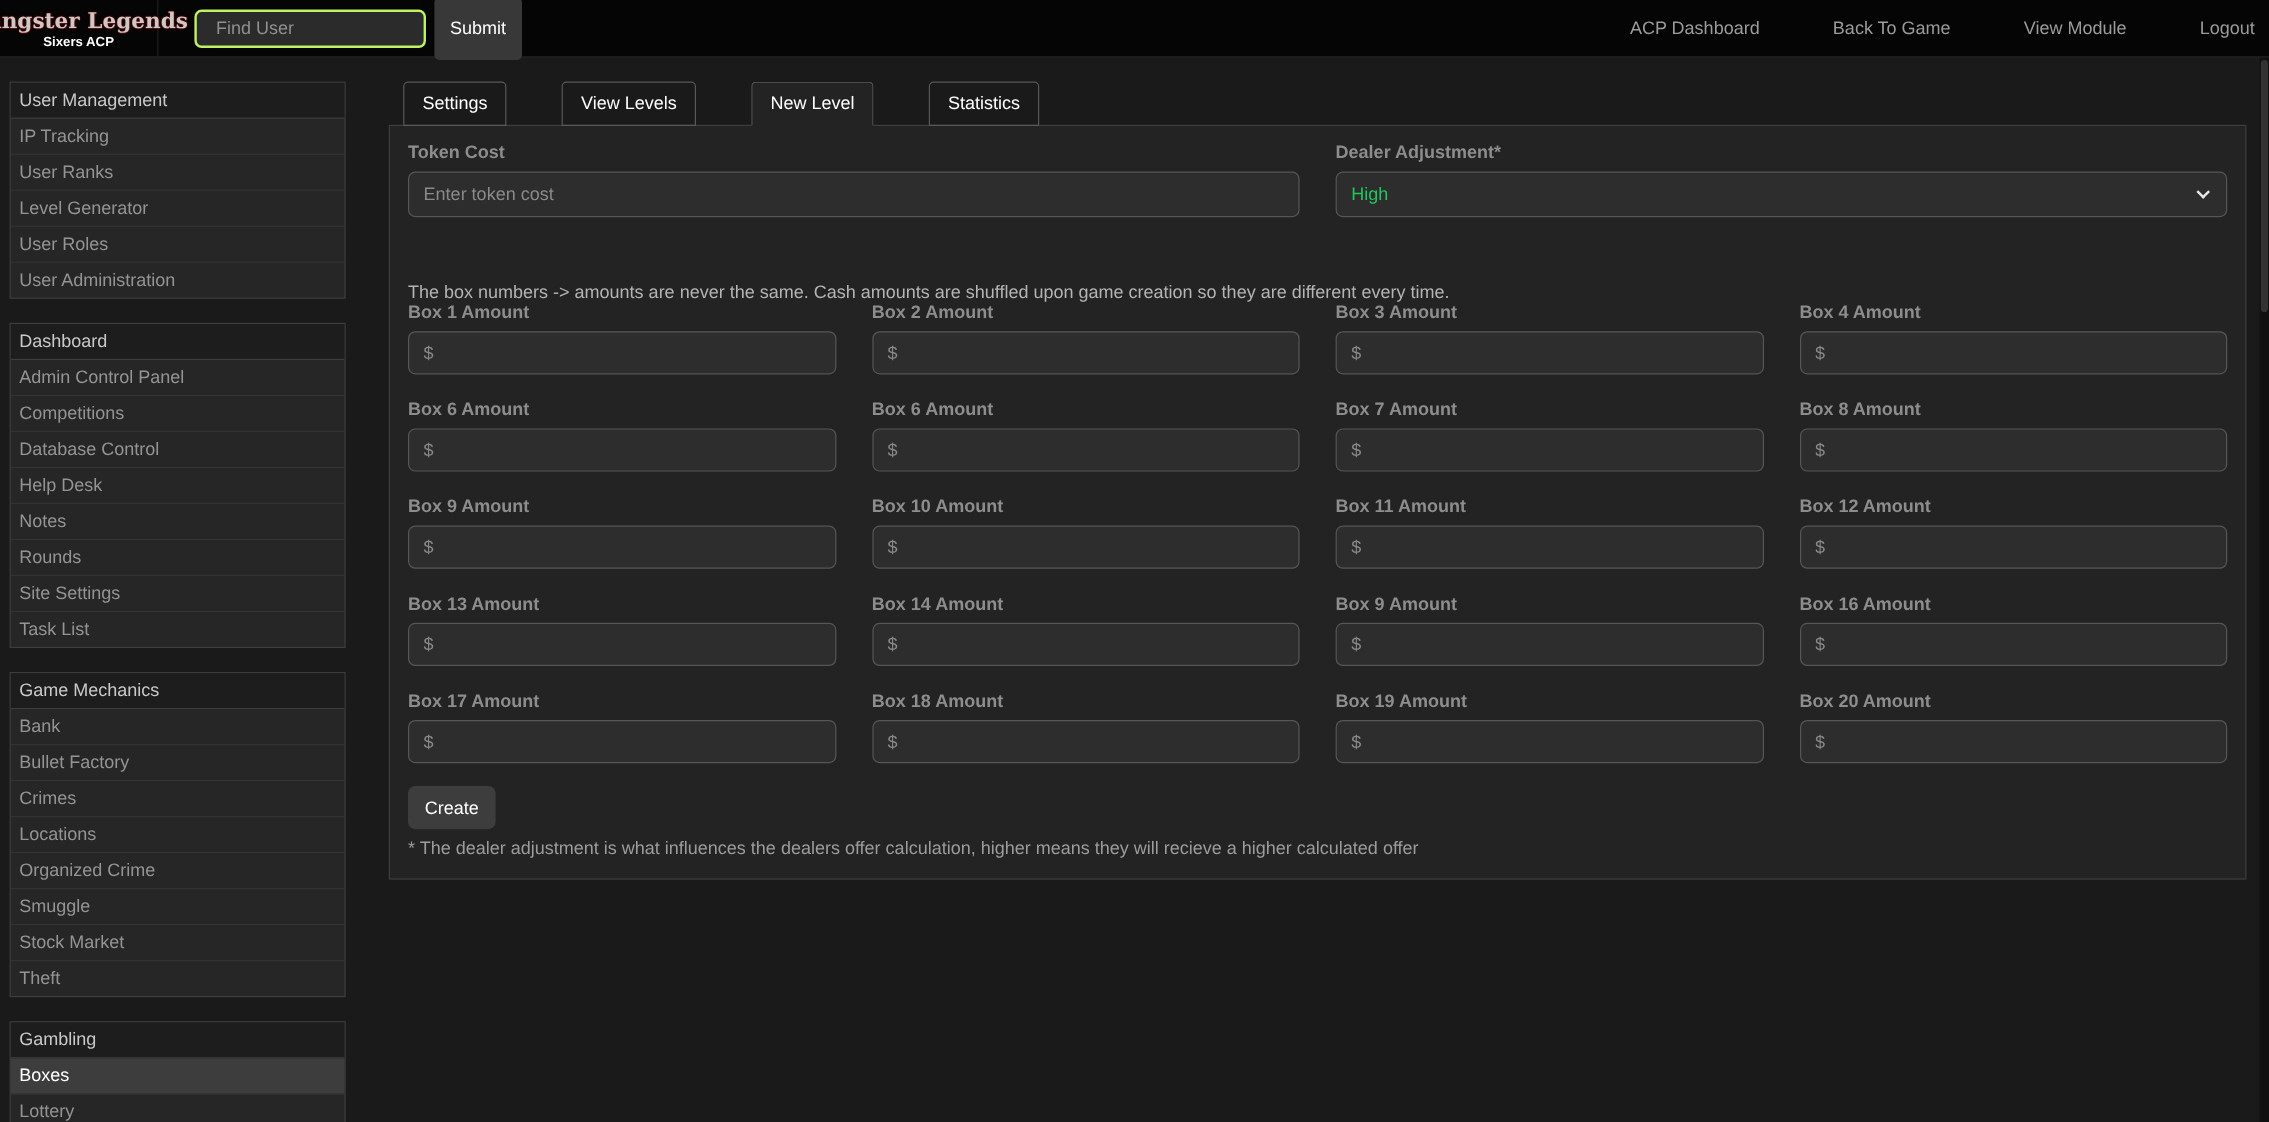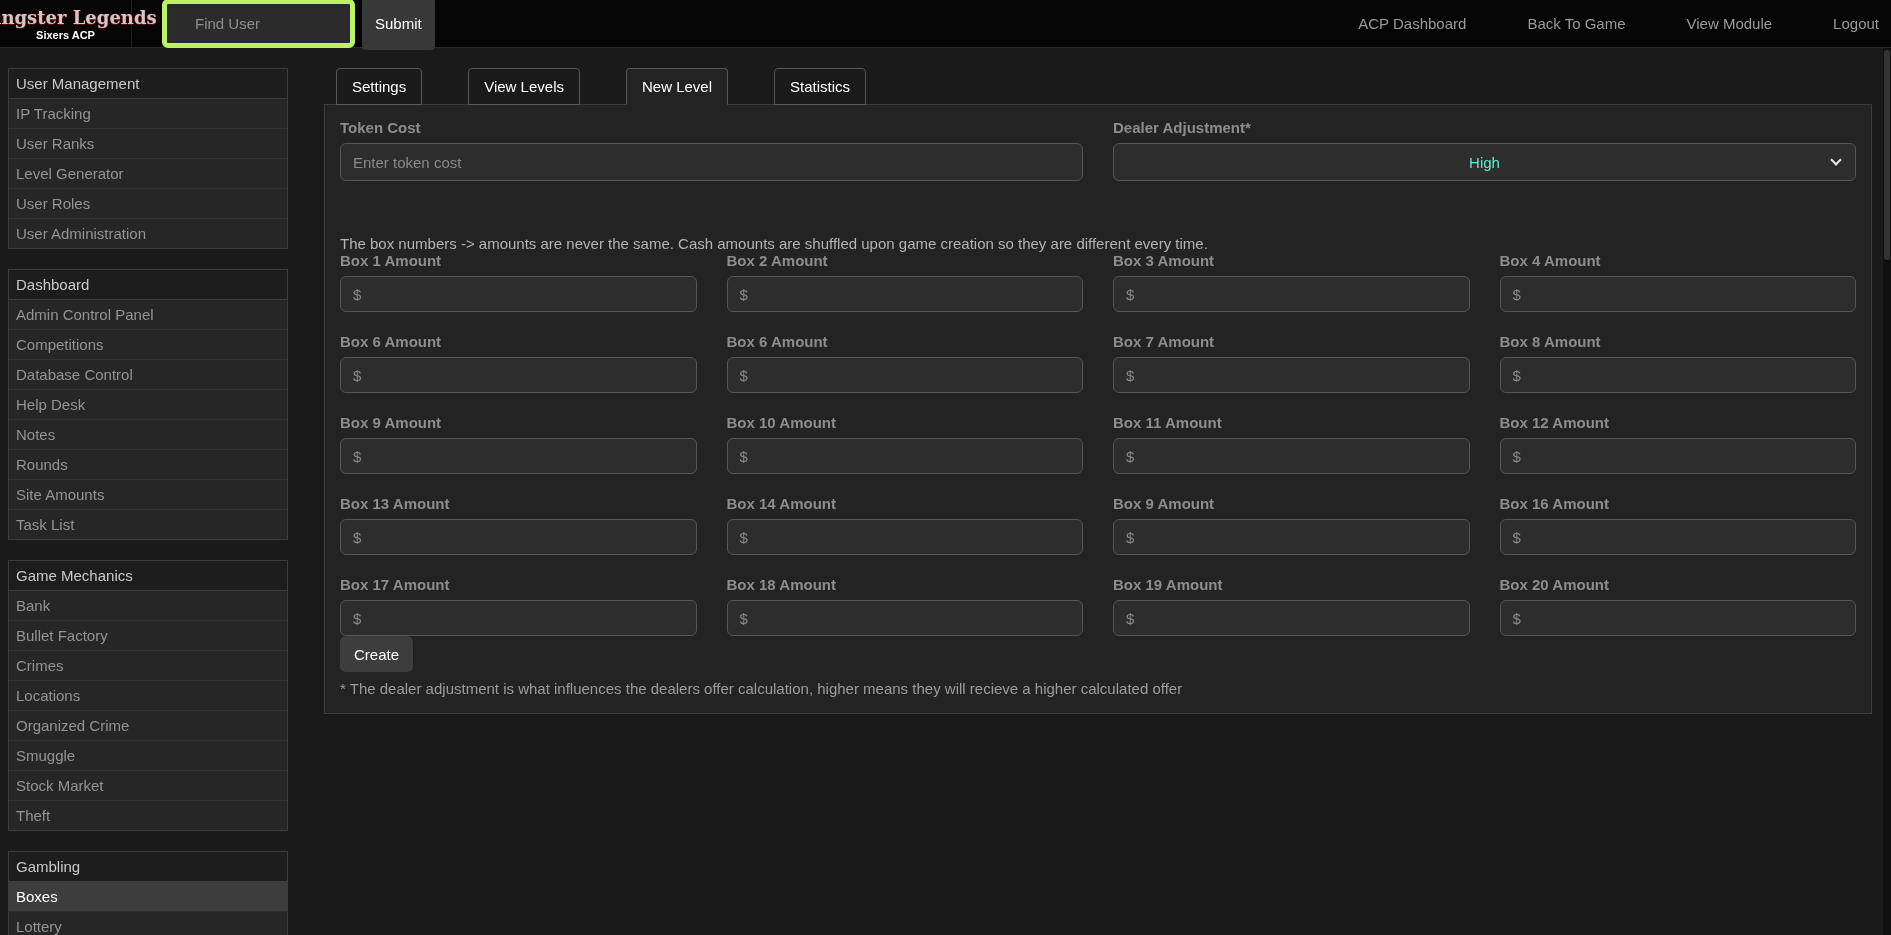--- a/index.html
+++ b/index.html
@@ -24,23 +24,23 @@
   }
   .logo-title {
     font-family:"DejaVu Serif", serif;
     font-weight:bold; font-size:18px; line-height:19px; letter-spacing:0px;
     color:#cfc6c6;
     text-shadow: 0 1px 0 #5c0d0d, 1px 0 1px #3a0606, -1px 0 1px #3a0606, 0 -1px 1px #200303;
     white-space:nowrap;
   }
   .logo-subtitle { font-size:11px; font-weight:bold; color:#ffffff; margin-top:2px; }
   .find-user-input {
-    margin-left:30px; width:193px; height:49px;
-    background:#2b2b2b; border:5px solid #bef264; border-radius:6px;
-    color:#ddd; font-size:15px; padding:0 28px; outline:none;
+    margin-left:30px; width:193px; height:32px;
+    background:#2b2b2b; border:2px solid #bef264; border-radius:6px;
+    color:#ddd; font-size:15px; padding:0 16px; outline:none;
     font-family: "Liberation Sans", sans-serif;
   }
   .find-user-input::placeholder { color:#8f8f8f; }
   .submit-btn {
     margin-left:7px; height:52px; padding:0 13px;
     background:#383838; color:#fff; border:none; border-radius:4px;
     font-size:15px; cursor:pointer; font-family:"Liberation Sans", sans-serif;
   }
   .topbar-links { margin-left:auto; display:flex; align-items:center; padding-right:12px; }
   .topbar-links a {
@@ -89,37 +89,37 @@
   }
   .text-input, .select-input {
     width:100%; height:38px; background:#2d2d2d;
     border:1px solid #565656; border-radius:6px;
     color:#dddddd; font-size:15px; padding:0 12px; outline:none;
     font-family:"Liberation Sans", sans-serif;
   }
   .text-input::placeholder { color:#8a8a8a; }
   .select-wrap { position:relative; }
   .select-input {
-    appearance:none; -webkit-appearance:none; color:#5eead4; cursor:pointer;text-align:center;
+    appearance:none; -webkit-appearance:none; color:#22c55e; cursor:pointer;
   }
   .chevron-down-icon {
     position:absolute; right:16px; top:13px; width:8px; height:8px;
     border-right:2px solid #e8e8e8; border-bottom:2px solid #e8e8e8;
     transform:rotate(45deg); pointer-events:none;
   }
   .spacer { height:54px; }
   .note-text { color:#b4b4b4; font-size:15px; }
   .section-title { color:#ffffff; font-size:26px; font-weight:400; margin:12px 0 16px 0; }
   .box-grid {
     display:grid; grid-template-columns:repeat(4, 1fr);
     column-gap:30px; row-gap:21px;
   }
   .box-cell .text-input { height:36px; }
   .create-btn {
-    height:36px; padding:0 14px;
+    margin-top:19px; height:36px; padding:0 14px;
     background:#3d3d3d; color:#ffffff; border:none; border-radius:6px;
     font-size:15px; cursor:pointer; font-family:"Liberation Sans", sans-serif;
   }
   .footnote { margin-top:8px; color:#9c9c9c; font-size:15px; }
 
   
   .page-scrollbar {
     position:absolute; right:0; top:48px; width:8px; height:887px; background:#101010;
   }
   .page-scrollbar .thumb {
@@ -178,21 +178,21 @@
           <li>Competitions</li>
 
           <li>Database Control</li>
 
           <li>Help Desk</li>
 
           <li>Notes</li>
 
           <li>Rounds</li>
 
-          <li>Site Amounts</li>
+          <li>Site Settings</li>
 
           <li>Task List</li>
         </ul>
     </div>
 
     <div class="side-section">
       <div class="side-header">Game Mechanics</div>
       <ul>
 
           <li>Bank</li>

